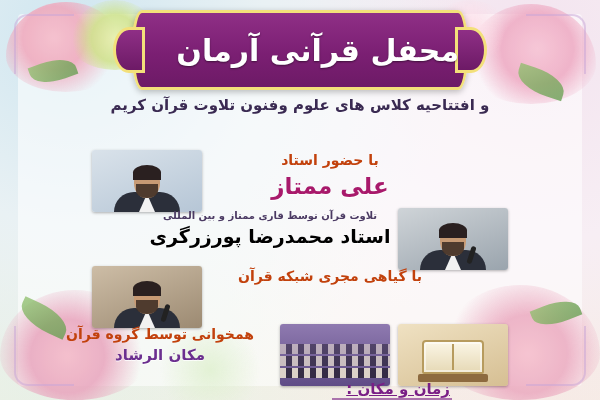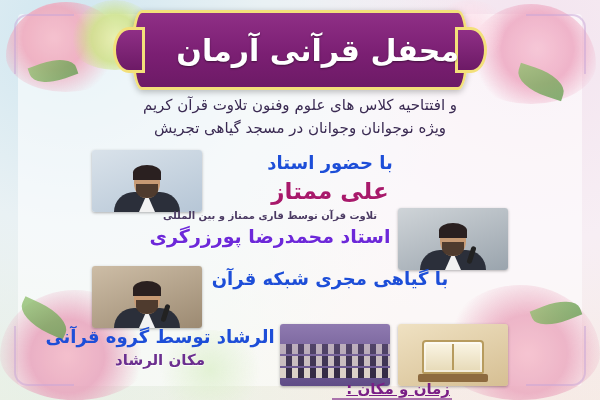--- a/index.html
+++ b/index.html
@@ -123,21 +123,21 @@
 
   
   .subtitle {
     position: absolute;
     top: 94px;
     left: 0;
     right: 0;
     text-align: center;
     color: #3a2a52;
     font-size: 15px;
-    font-weight: normal;
+    font-weight: bold;
     line-height: 1.55;
     padding: 0 40px;
   }
   .subtitle div { white-space: nowrap; }
 
   
   .rows {
     position: absolute;
     top: 150px;
     left: 0;
@@ -289,37 +289,37 @@
     position: absolute;
     top: 2px;
     width: 300px;
     text-align: center;
     line-height: 1.25;
   }
   .row-text.for-left-photo  { right: 120px; }  
   .row-text.for-right-photo { left: 120px; }   
 
   .lead {
-    color: #1d4ed8;
-    font-size: 18px;
+    color: #c2410c;
+    font-size: 14px;
     font-weight: bold;
     margin-bottom: 2px;
   }
   .lead.small {
     font-size: 10px;
     color: #4b3a63;
   }
   .name {
     font-size: 23px;
     font-weight: bold;
     color: #a8196b;
     letter-spacing: 1px;
     text-shadow: 0 1px 0 rgba(255,255,255,0.8);
   }
-  .name.purple { color: #6d28d9; }
+  .name.purple { color: #000000; }
   .name.red { color: #b01447; }
   .name.sz2 { font-size: 19px; }
   .name.sz3 { font-size: 18px; }
   .name.sz4 { font-size: 15px; color: #6b2f8f; }
 
   
   .footer {
     position: absolute;
     bottom: 2px;
     right: 150px;
@@ -363,21 +363,20 @@
   <div class="corner-orn co-tr"></div>
   <div class="corner-orn co-bl"></div>
   <div class="corner-orn co-br"></div>
 
   <div class="title-banner">
     <div class="title-text">محفل قرآنی آرمان</div>
   </div>
 
   <div class="subtitle">
     <div>و افتتاحیه کلاس های علوم وفنون تلاوت قرآن کریم</div>
-    <div>ویژه نوجوانان وجوانان در مسجد گیاهی تجریش</div>
   </div>
 
   <div class="rows">
 
     <div class="row r1">
       <div class="photo left">
         <div class="portrait p-bg-blue">
           <div class="body-suit"></div>
           <div class="shirt"></div>
           <div class="head"></div>
@@ -432,21 +431,21 @@
         </div>
       </div>
       <div class="photo" style="right: 210px;">
         <div class="portrait p-bg-crowd">
           <div class="crowd-row cr3"></div>
           <div class="crowd-row cr2"></div>
           <div class="crowd-row cr1"></div>
         </div>
       </div>
       <div class="row-text for-right-photo" style="left: 40px; width: 240px;">
-        <div class="lead">الرشاد توسط گروه قرآنی</div>
+        <div class="lead">همخوانی توسط گروه قرآن</div>
         <div class="name sz4">مکان الرشاد</div>
       </div>
     </div>
   </div>
 
   <div class="footer">زمان و مکان :</div>
   <div class="footer-underline"></div>
 
 </div>
 

